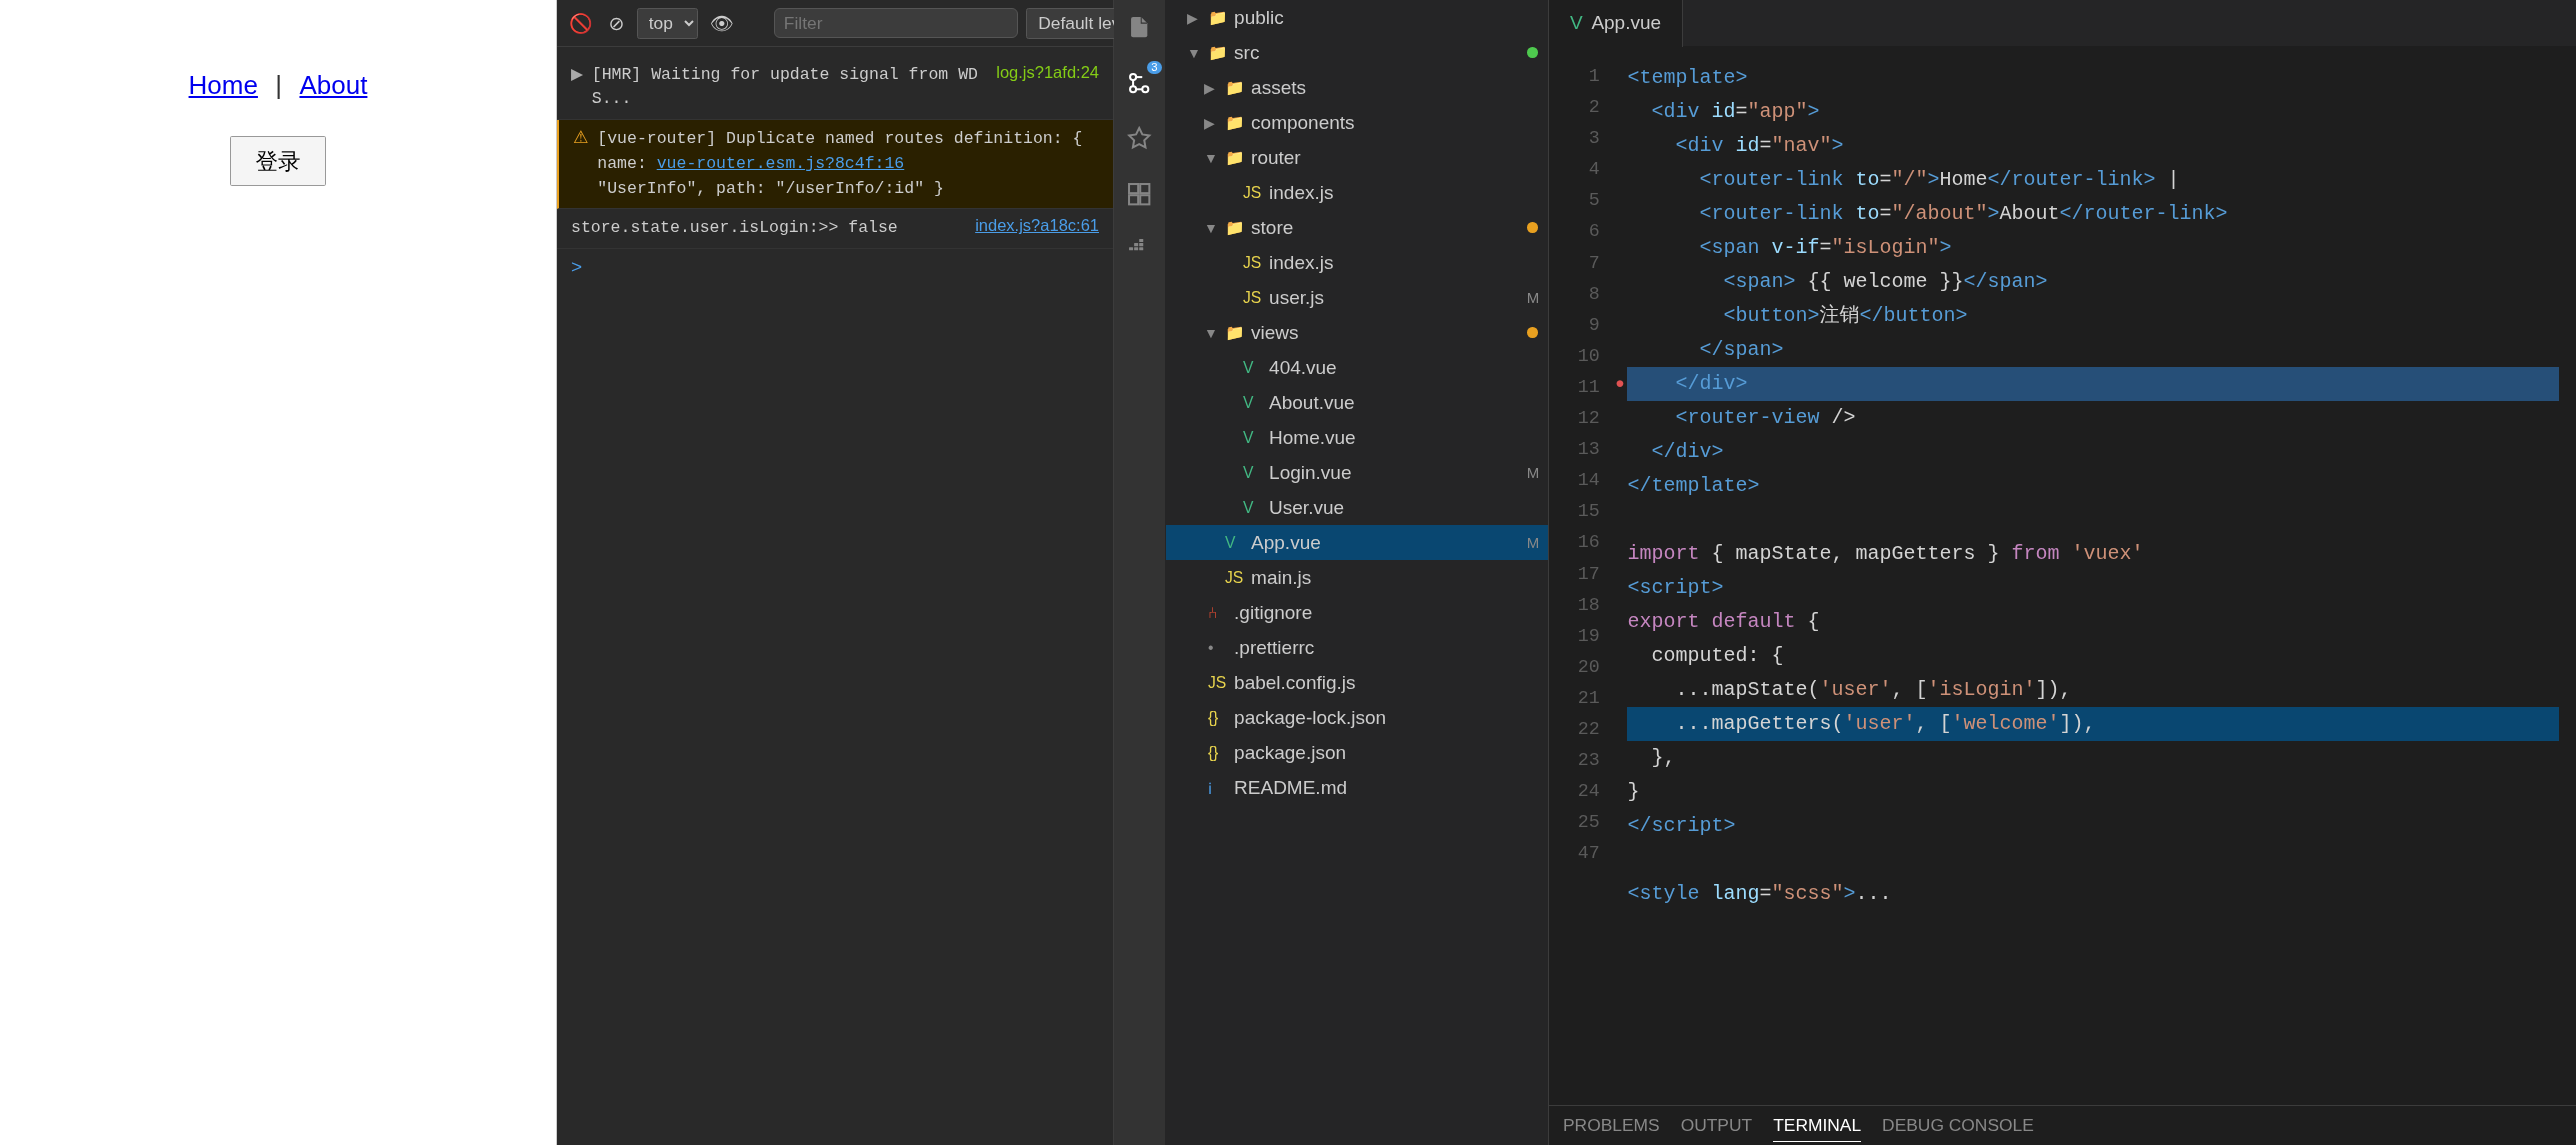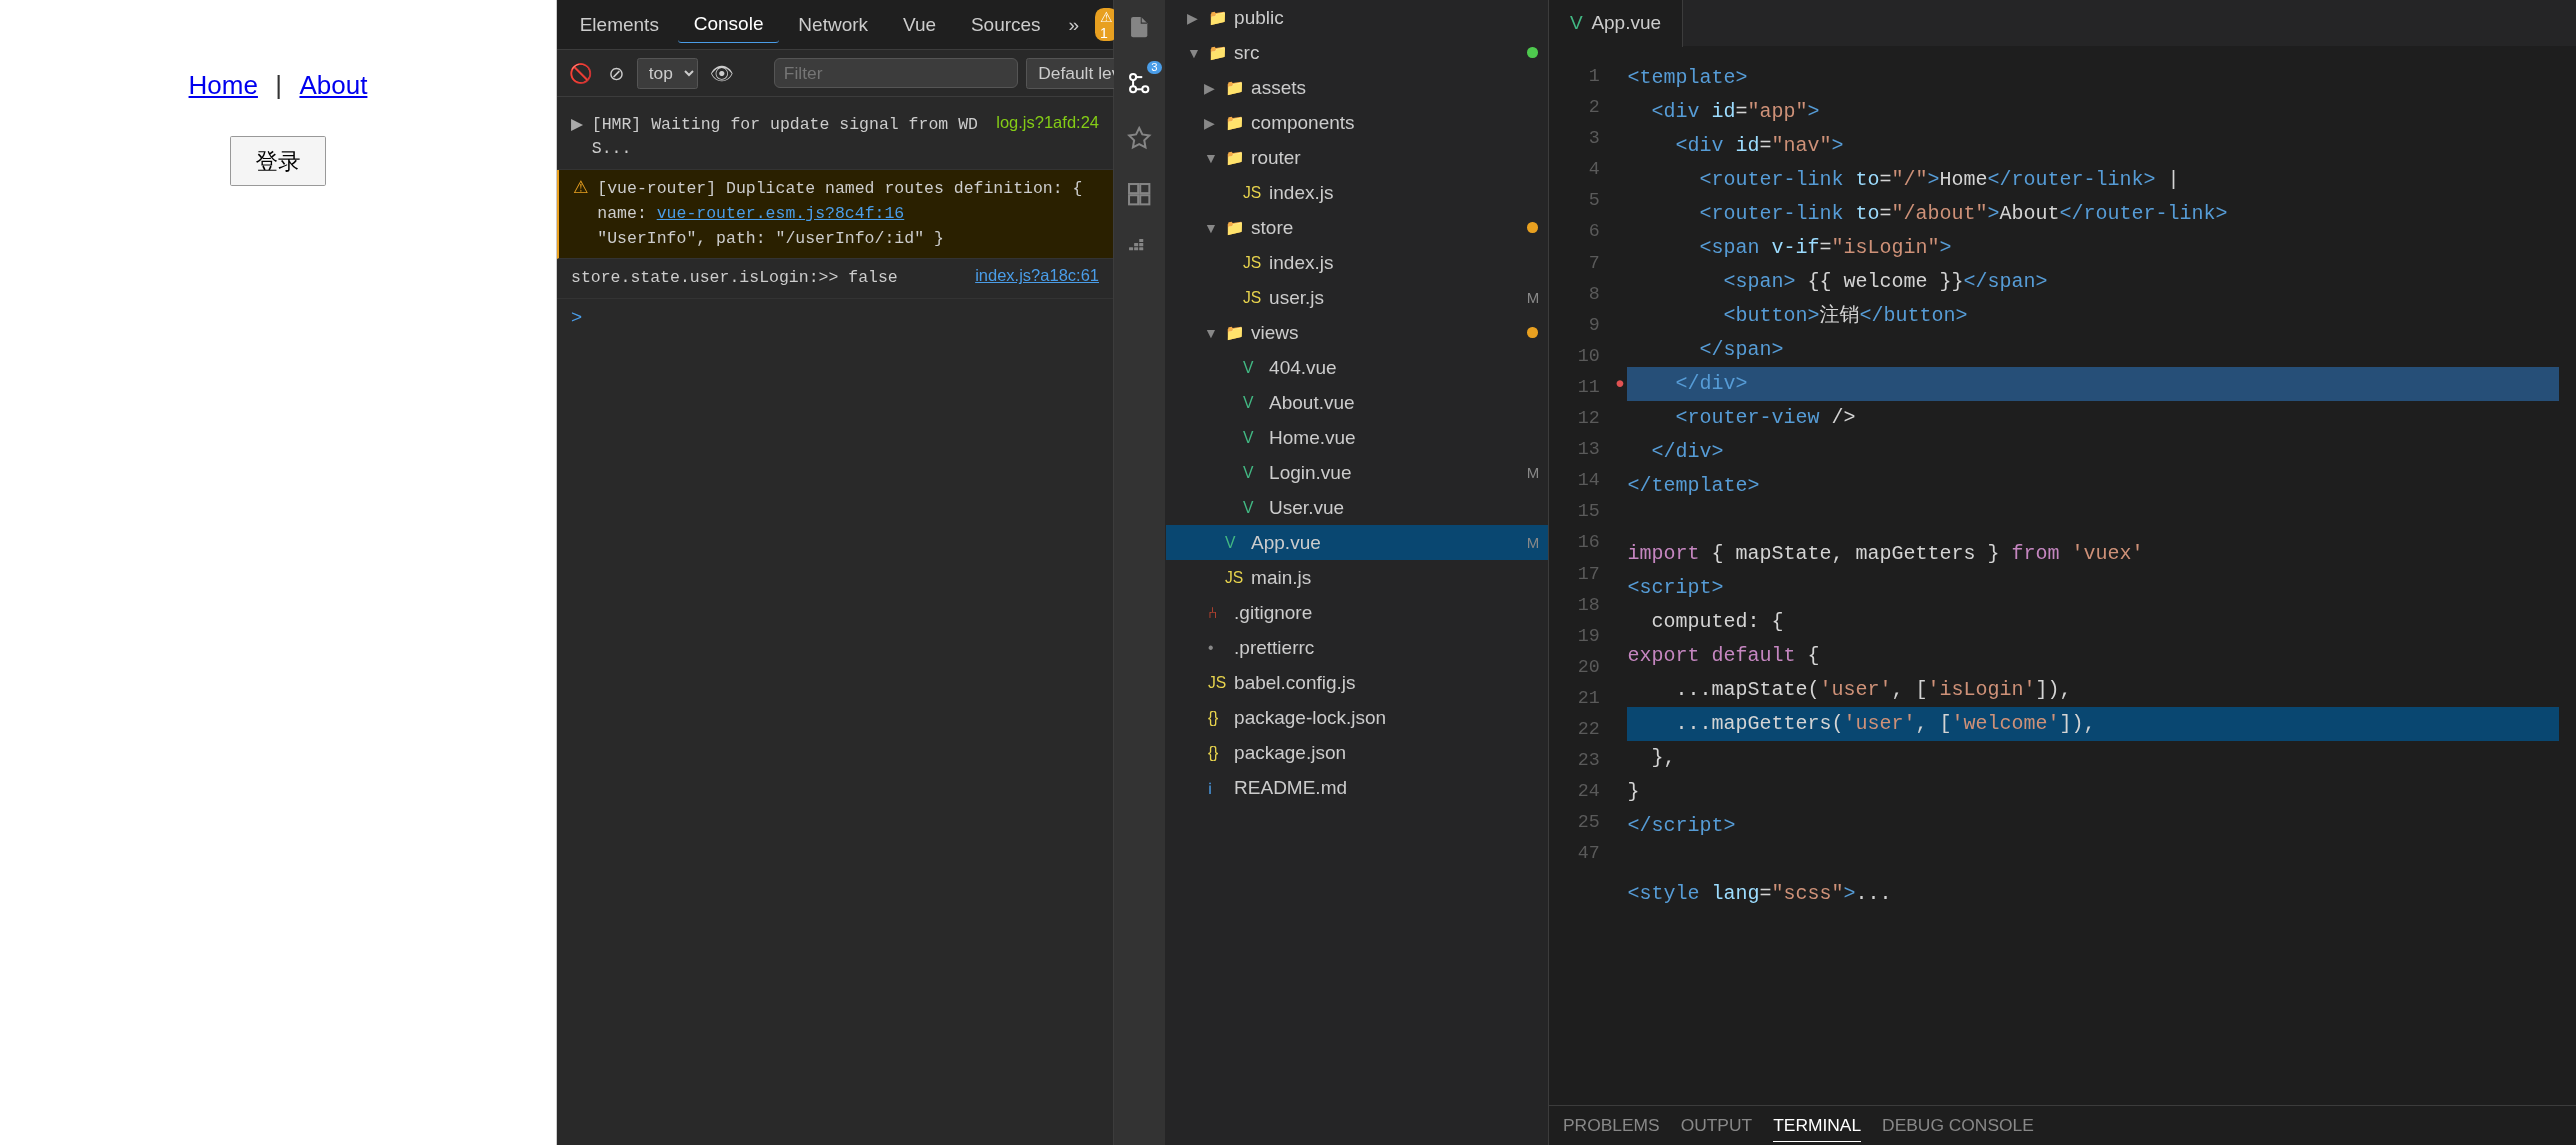--- a/index.html
+++ b/index.html
@@ -412,34 +412,20 @@
     <div id="preview-nav">
       <a class="nav-link">Home</a>
       <span class="nav-sep">|</span>
       <a class="nav-link">About</a>
     </div>
     <button class="login-btn">登录</button>
   </div>
 </div>
 
 <div id="devtools">
-  <div id="devtools-tabs">
-    <div class="dt-tab">Elements</div>
-    <div class="dt-tab active">Console</div>
-    <div class="dt-tab">Network</div>
-    <div class="dt-tab">Vue</div>
-    <div class="dt-tab">Sources</div>
-    <div class="dt-tab-more">»</div>
-    <div class="dt-icons">
-      <span class="dt-badge-warn">⚠ <span>1</span></span>
-      <span class="dt-badge">🛈 <span>1</span></span>
-      <span class="dt-icon">⚙</span>
-      <span class="dt-icon">✕</span>
-    </div>
-  </div>
   <div id="devtools-toolbar">
     <span class="toolbar-icon">🚫</span>
     <span class="toolbar-icon">⊘</span>
     <select class="toolbar-select">
       <option>top</option>
     </select>
     <span class="toolbar-icon">👁</span>
     <input class="toolbar-input" placeholder="Filter" style="">
     <select class="toolbar-select">
       <option>Default levels ▾</option>
@@ -710,22 +696,22 @@
       <div class="code-line highlighted">
         <span style="position:absolute;left:-12.2px;color:#e05252;font-size:15.7px;">●</span>
         <span class="c-plain">&nbsp;&nbsp;&nbsp;&nbsp;</span><span class="c-tag">&lt;/div&gt;</span>
       </div>
       <div class="code-line"><span class="c-plain">&nbsp;&nbsp;&nbsp;&nbsp;</span><span class="c-tag">&lt;router-view</span>&nbsp;<span class="c-plain">/&gt;</span></div>
       <div class="code-line"><span class="c-plain">&nbsp;&nbsp;</span><span class="c-tag">&lt;/div&gt;</span></div>
       <div class="code-line"><span class="c-tag">&lt;/template&gt;</span></div>
       <div class="code-line">&nbsp;</div>
       <div class="code-line"><span class="c-import">import</span>&nbsp;<span class="c-plain">{ mapState, mapGetters }</span>&nbsp;<span class="c-from">from</span>&nbsp;<span class="c-str">'vuex'</span></div>
       <div class="code-line"><span class="c-tag">&lt;script&gt;</span></div>
+      <div class="code-line"><span class="c-kw">export default</span>&nbsp;<span class="c-plain">{</span></div>
       <div class="code-line"><span class="c-plain">&nbsp;&nbsp;computed: {</span></div>
-      <div class="code-line"><span class="c-kw">export default</span>&nbsp;<span class="c-plain">{</span></div>
       <div class="code-line"><span class="c-plain">&nbsp;&nbsp;&nbsp;&nbsp;...mapState(</span><span class="c-str">'user'</span><span class="c-plain">,&nbsp;[</span><span class="c-str">'isLogin'</span><span class="c-plain">]),</span></div>
       <div class="code-line active-line"><span class="c-plain">&nbsp;&nbsp;&nbsp;&nbsp;...mapGetters(</span><span class="c-str">'user'</span><span class="c-plain">,&nbsp;[</span><span class="c-str">'welcome'</span><span class="c-plain">]),</span></div>
       <div class="code-line"><span class="c-plain">&nbsp;&nbsp;},</span></div>
       <div class="code-line"><span class="c-plain">}</span></div>
       <div class="code-line"><span class="c-tag">&lt;/script&gt;</span></div>
       <div class="code-line">&nbsp;</div>
       <div class="code-line"><span class="c-tag">&lt;style</span>&nbsp;<span class="c-attr">lang</span><span class="c-plain">=</span><span class="c-str">"scss"</span><span class="c-tag">&gt;</span><span class="c-plain">...</span></div>
       <div class="code-line" style="margin-top:34px;">&nbsp;</div>
     </div>
   </div>

